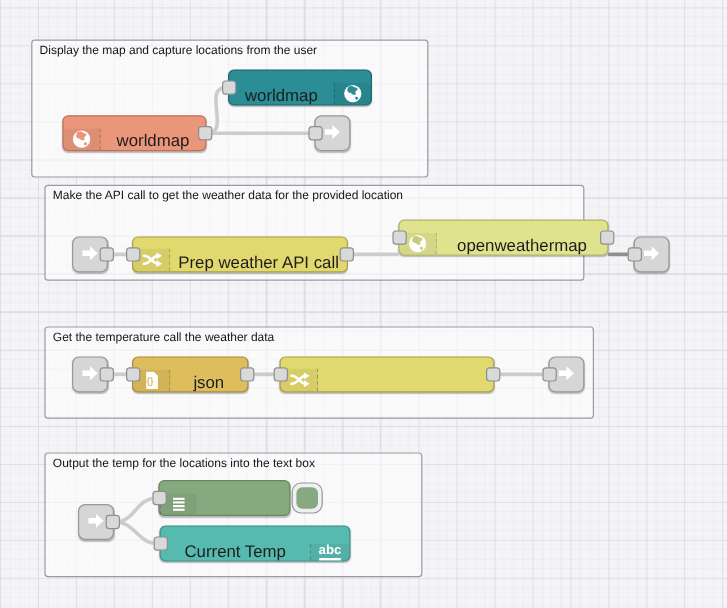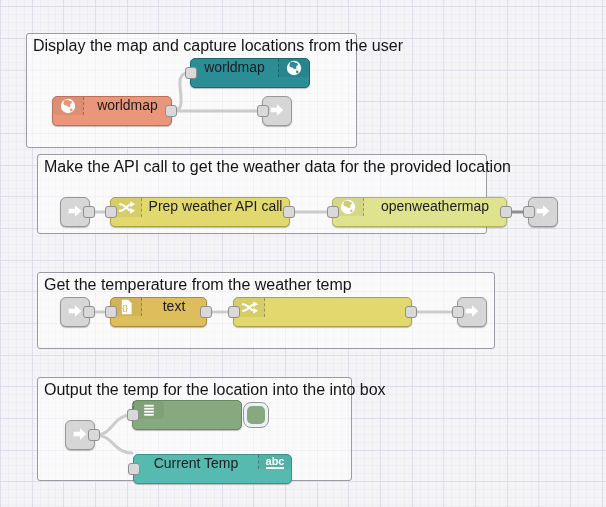--- a/index.html
+++ b/index.html
@@ -9,40 +9,40 @@
     background-image:
       repeating-linear-gradient(90deg, rgba(150,150,190,0.07) 0 1px, transparent 1px 7.92px),
       repeating-linear-gradient(0deg, rgba(150,150,190,0.07) 0 1px, transparent 1px 7.92px),
       repeating-linear-gradient(90deg, #e4e4ee 0 1px, transparent 1px 31.67px),
       repeating-linear-gradient(0deg, #e4e4ee 0 1px, transparent 1px 31.67px);
     background-position:0 7px;}
   #wires{position:absolute;left:0;top:0;width:606px;height:507px;z-index:1;}
   #wires path{stroke:#8f8f8f;stroke-width:3;fill:none;stroke-linecap:round;}
   .group{position:absolute;z-index:2;background:rgba(255,255,255,0.55);
     border:1.5px solid #999aa2;border-radius:3px;box-sizing:border-box;}
-  .group-label{position:absolute;top:3px;left:6px;font-size:16px;color:#141414;white-space:nowrap;}
-  .node{position:absolute;z-index:3;height:30px;border-radius:5px;display:flex;align-items:flex-start;
+  .group-label{position:absolute;top:3px;left:6px;font-size:10px;color:#141414;white-space:nowrap;}
+  .node{position:absolute;z-index:3;height:30px;border-radius:5px;display:flex;align-items:flex-end;
     font-size:14px;color:#1c1c1c;box-sizing:border-box;box-shadow:0 1px 1px rgba(0,0,0,0.25);}
   .node .body{flex:1;display:flex;align-items:center;justify-content:center;padding:0 5px;white-space:nowrap;overflow:hidden;}
   .it{}
   .icon-region{width:30px;display:flex;align-items:center;justify-content:center;background:rgba(0,0,0,0.05);flex:none;}
   .icon-region.left{border-right:1px dashed rgba(0,0,0,0.28);border-radius:4px 0 0 4px;}
   .icon-region.right{border-left:1px dashed rgba(0,0,0,0.28);border-radius:0 4px 4px 0;}
   .port{position:absolute;width:10px;height:10px;background:#d9d9d9;border:1px solid #8f8f8f;
     border-radius:3px;top:50%;margin-top:-6px;z-index:4;box-sizing:content-box;}
   .port.in{left:-6px;} .port.out{right:-6px;}
   .n-wmteal{background:#2B8D96;border:1px solid #1e666e;}
   .n-wmsalmon{background:#E9967A;border:1px solid #bd7058;}
   .n-link{width:30px;background:#d6d6d6;border:1px solid #979797;border-radius:6px;
     display:flex;align-items:center;justify-content:center;}
   .n-change{background:#E2D96E;border:1px solid #aaa247;}
   .n-owm{background:#DFE38E;border:1px solid #b2b660;}
   .n-json{background:#DEBD5C;border:1px solid #aa8c3c;}
   .n-debug{background:#87A980;border:1px solid #648a5c;}
-  .n-uitext{background:#57BAB0;border:1px solid #3b9289;margin-top:16px;}
+  .n-uitext{background:#57BAB0;border:1px solid #3b9289;}
   .dbg-toggle{position:absolute;z-index:2;width:26px;height:26px;left:243px;top:402px;
     background:#eef0f3;border:1px solid #979797;border-radius:8px;box-sizing:border-box;}
   .dbg-toggle .fill{position:absolute;inset:3px;background:#87A980;border-radius:5px;}
   .abc{color:#fff;font-weight:bold;font-size:11px;border-bottom:2px solid #fff;line-height:12px;}
   .icon-region svg{display:block;}
 </style>
 </head>
 <body>
 
 <div id="canvas">
@@ -62,25 +62,25 @@
 
   <div class="group" style="left:26px;top:33px;width:331px;height:115px">
     <div class="group-label">Display the map and capture locations from the user</div>
   </div>
 
   <div class="group" style="left:37px;top:154px;width:450px;height:80px">
     <div class="group-label">Make the API call to get the weather data for the provided location</div>
   </div>
 
   <div class="group" style="left:37px;top:272px;width:458px;height:77px">
-    <div class="group-label">Get the temperature from the weather temp</div>
+    <div class="group-label">Get the temperature call the weather data</div>
   </div>
 
   <div class="group" style="left:37px;top:377px;width:315px;height:104px">
-    <div class="group-label">Output the temp for the location into the into box</div>
+    <div class="group-label">Output the temp for the locations into the text box</div>
   </div>
 
   <div class="node n-wmteal" style="left:190px;top:58px;width:120px">
     <span class="port in"></span>
     <span class="body">worldmap</span>
     <span class="icon-region right" style="color:#2B8D96">
       <svg width="18" height="18" viewBox="0 0 20 20">
           <circle cx="10" cy="10" r="8" fill="#fff"></circle>
           <path fill="currentColor" d="M6,3.5 C8,2.5 11,3 12,4.5 C14,4 15,5.5 14,7 C12,8 12,9 13,10.5 C11,11.5 9,11 8.5,9.5 C6,9.5 4.5,8 5,6 Z"></path>
           <path fill="currentColor" d="M12.5,13 C14,12.5 15.5,13.5 15,15 C13.5,16.5 11.5,15.5 12.5,13 Z"></path>
@@ -121,21 +121,21 @@
           <path d="M3,6.5 C9,6.5 11,13.5 15,13.5" stroke="#fff" stroke-width="2.2" fill="none" stroke-linecap="round"></path>
           <path d="M3,13.5 C9,13.5 11,6.5 15,6.5" stroke="#fff" stroke-width="2.2" fill="none" stroke-linecap="round"></path>
           <polygon points="14,3.5 19,6.5 14,9.5" fill="#fff"></polygon>
           <polygon points="14,10.5 19,13.5 14,16.5" fill="#fff"></polygon>
         </svg>
     </span>
     <span class="body it">Prep weather API call</span>
     <span class="port out"></span>
   </div>
 
-  <div class="node n-owm" style="left:332px;top:197px;width:175px">
+  <div class="node n-owm" style="left:332px;top:183px;width:175px">
     <span class="port in"></span>
     <span class="icon-region left" style="color:#c9cd77">
       <svg width="18" height="18" viewBox="0 0 20 20">
           <circle cx="10" cy="10" r="8" fill="#fff"></circle>
           <path fill="currentColor" d="M6,3.5 C8,2.5 11,3 12,4.5 C14,4 15,5.5 14,7 C12,8 12,9 13,10.5 C11,11.5 9,11 8.5,9.5 C6,9.5 4.5,8 5,6 Z"></path>
           <path fill="currentColor" d="M12.5,13 C14,12.5 15.5,13.5 15,15 C13.5,16.5 11.5,15.5 12.5,13 Z"></path>
         </svg>
     </span>
     <span class="body it">openweathermap</span>
     <span class="port out"></span>
@@ -156,21 +156,21 @@
   </div>
 
   <div class="node n-json" style="left:110px;top:297px;width:97px">
     <span class="port in"></span>
     <span class="icon-region left" style="color:#DEBD5C">
       <svg width="17" height="18" viewBox="0 0 20 20">
           <path d="M4.5,1.5 h7.5 l4,4 v13 h-11.5 z" fill="#fff"></path>
           <text x="8.3" y="13.5" font-size="9" font-weight="bold" fill="currentColor" text-anchor="middle">{}</text>
         </svg>
     </span>
-    <span class="body">text</span>
+    <span class="body">json</span>
     <span class="port out"></span>
   </div>
 
   <div class="node n-change" style="left:233px;top:297px;width:179px">
     <span class="port in"></span>
     <span class="icon-region left">
       <svg width="19" height="19" viewBox="0 0 20 20">
           <path d="M3,6.5 C9,6.5 11,13.5 15,13.5" stroke="#fff" stroke-width="2.2" fill="none" stroke-linecap="round"></path>
           <path d="M3,13.5 C9,13.5 11,6.5 15,6.5" stroke="#fff" stroke-width="2.2" fill="none" stroke-linecap="round"></path>
           <polygon points="14,3.5 19,6.5 14,9.5" fill="#fff"></polygon>

